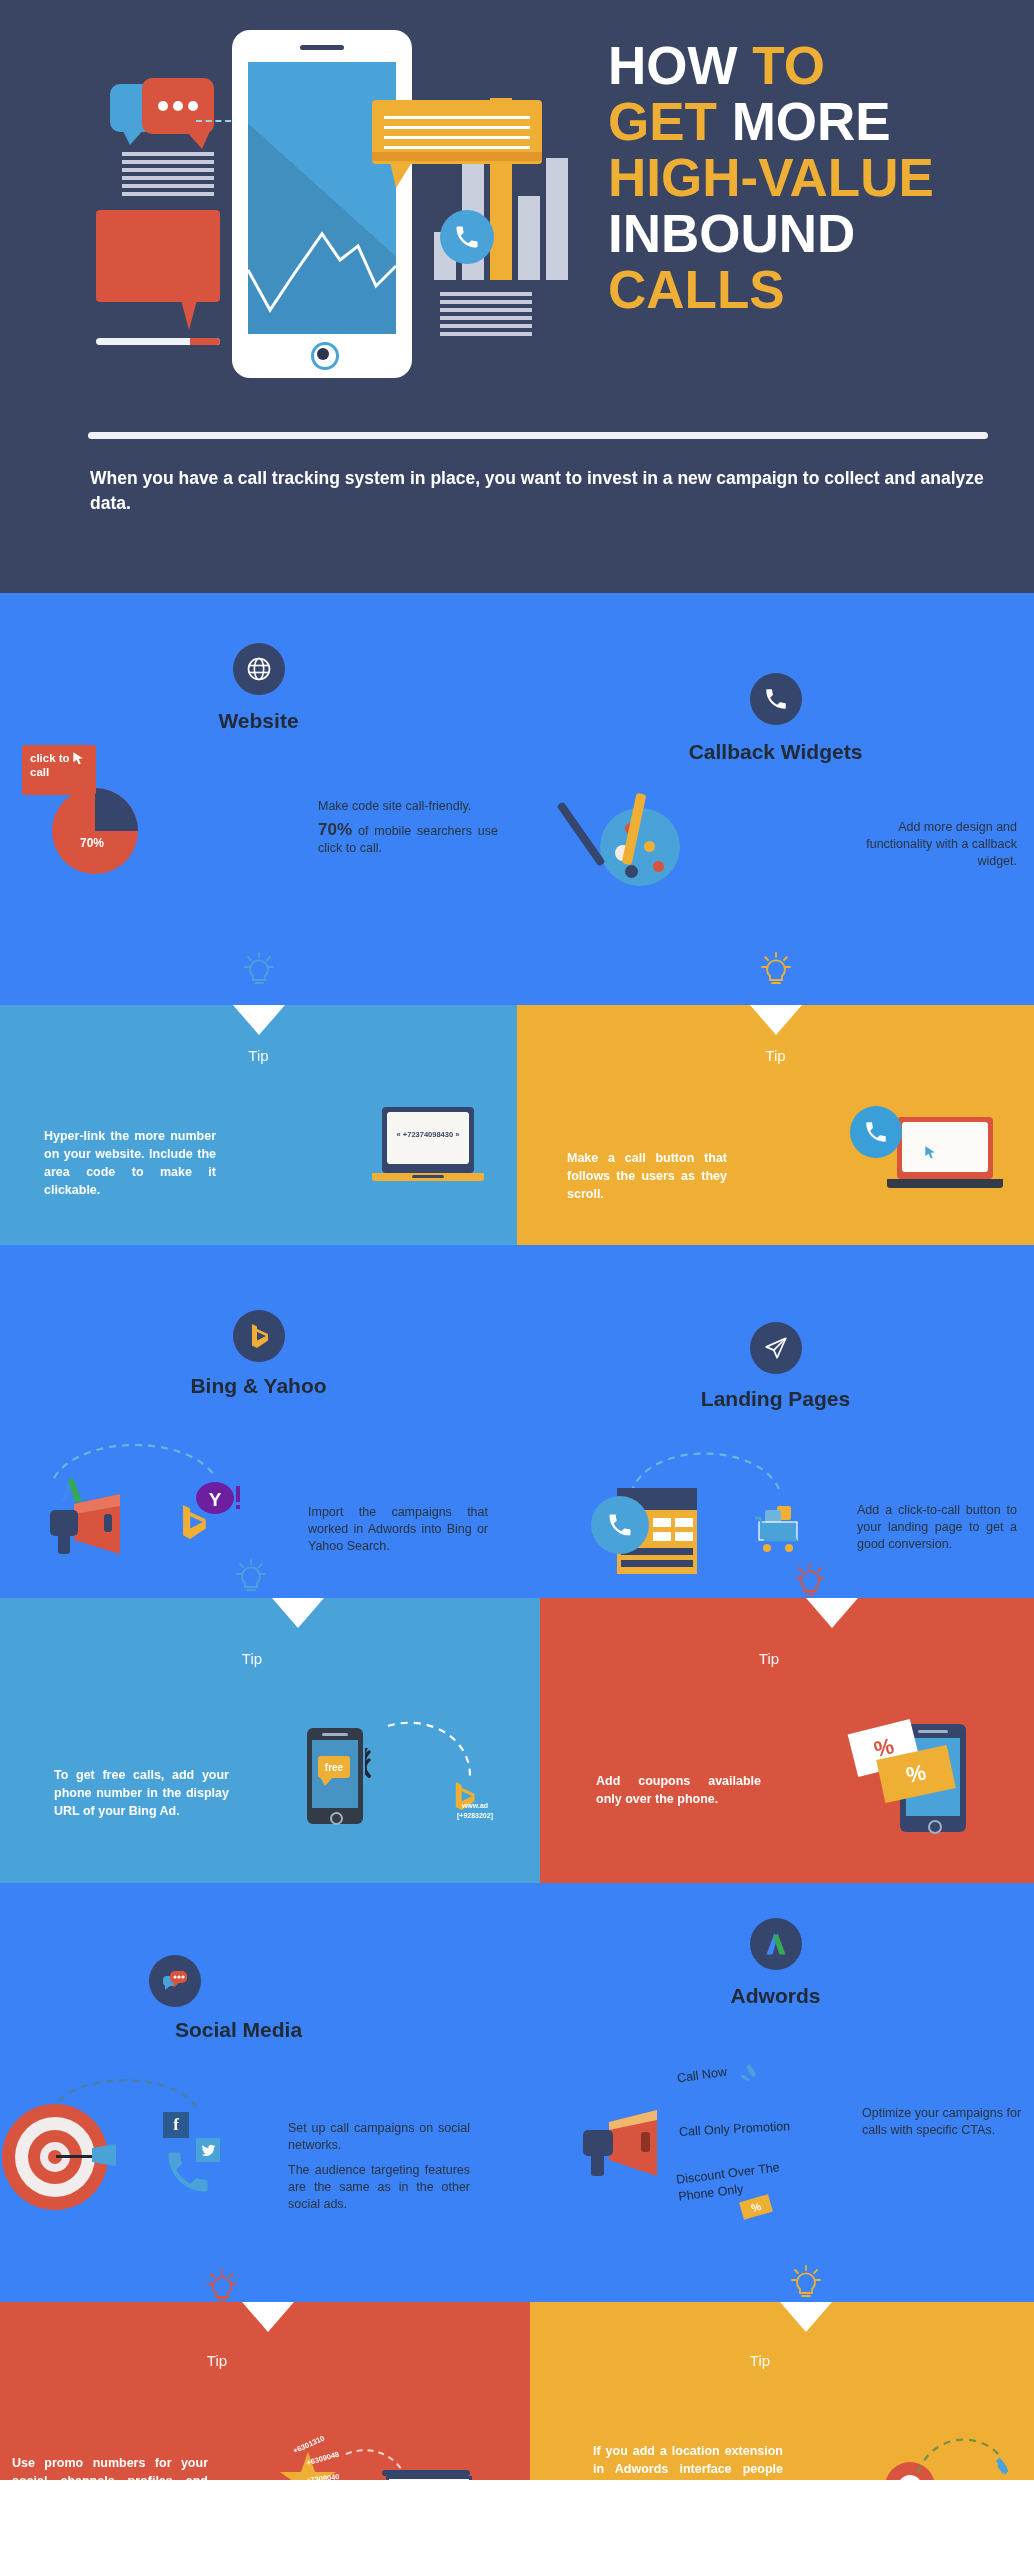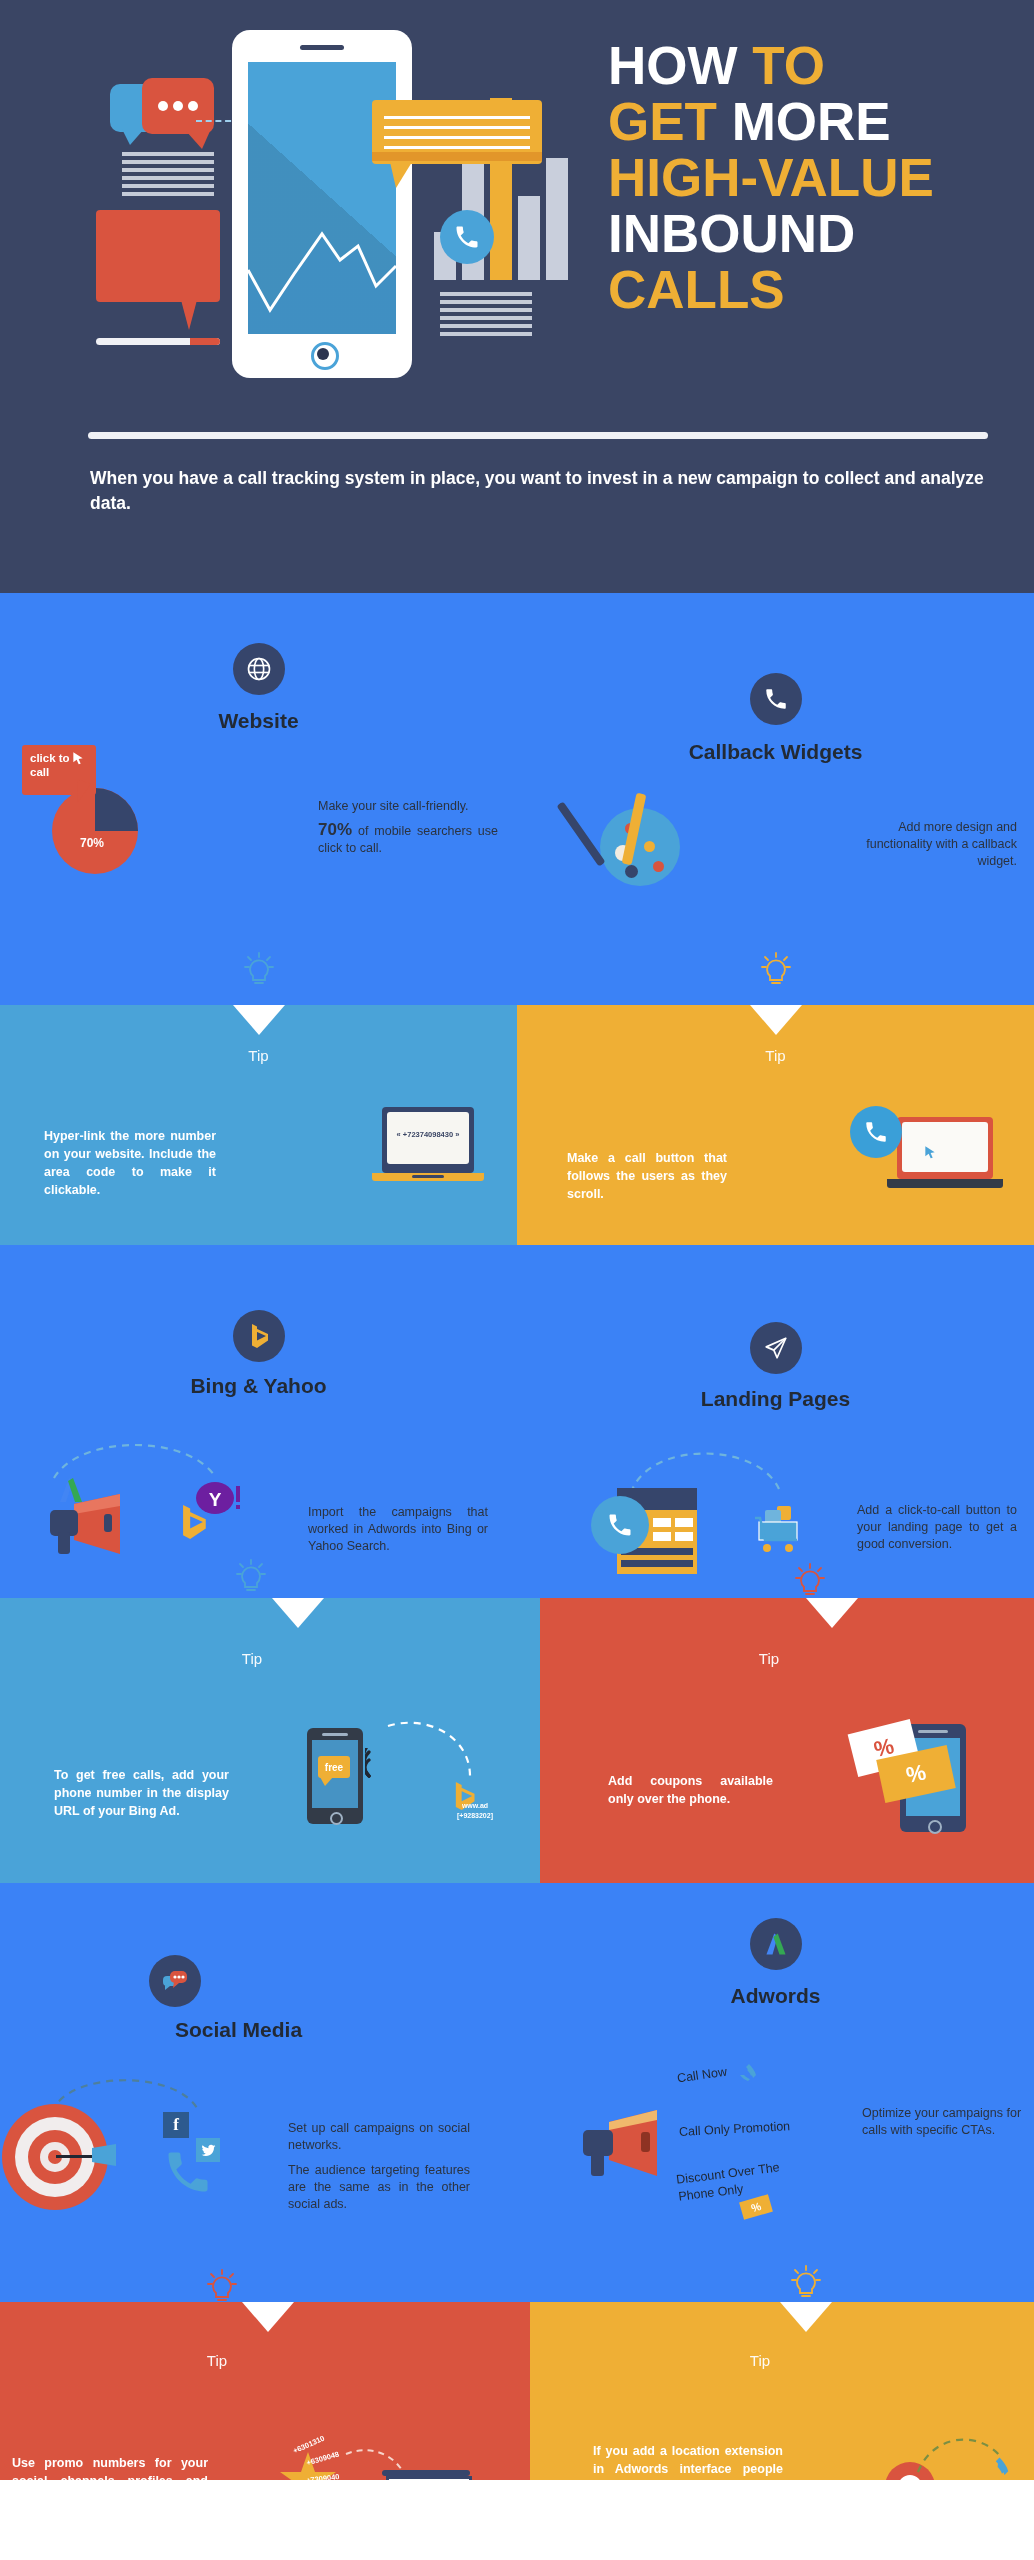--- a/index.html
+++ b/index.html
@@ -167,21 +167,21 @@
 
       <div class="cta-badge" style="left:22px;top:152px;width:58px;height:38px;padding:6px 8px;font-size:11.5px;line-height:14px;">
         <span>click to call</span>
       </div>
       <div class="cta-badge-t" style="left:74px;top:188px;transform:rotate(18deg)"></div>
       <svg style="position:absolute;left:70px;top:158px;width:16px;height:16px" viewBox="0 0 24 24" fill="#fff">
           <path d="M5 2l14 9-6 1 3 7-3 1-3-7-5 4z"></path>
         </svg>
 
       <div class="body-text" style="left:318px;top:205px;width:180px;">
-        <div>Make your site call-friendly.</div>
+        <div>Make code site call-friendly.</div>
         <div style="margin-top:6px"><b>70%</b><span> of mobile searchers use click to call.</span></div>
       </div>
     </div>
 
     <div class="col right">
       <div class="circ-icon" style="top:80px;">
         <svg width="26" height="26" viewBox="0 0 24 24" fill="#fff">
             <path d="M6.6 10.8c1.4 2.8 3.8 5.1 6.6 6.6l2.2-2.2c.3-.3.7-.4 1-.2 1.2.4 2.4.6 3.6.6.6 0 1 .4 1 1V20c0 .6-.4 1-1 1C10.6 21 3 13.4 3 4c0-.6.4-1 1-1h3.5c.6 0 1 .4 1 1 0 1.3.2 2.5.6 3.6.1.4 0 .8-.2 1l-2.3 2.2z"></path>
           </svg>
       </div>
@@ -390,21 +390,21 @@
       </svg>
       <div style="position:absolute;left:444px;top:203px;width:62px;text-align:center;font-size:7px;line-height:10px;color:#fff;font-weight:bold">
         <div>www.ad</div>
           <div>[+9283202]</div>
       </div>
     </div>
 
     <div class="tip" style="left:540px;top:38px;width:494px;height:285px;background:#d9543f;">
       <div class="tip-notch" style="left:266px;margin-left:0"></div>
       <div class="tip-label" style="top:52px;left:-18px">Tip</div>
-      <div class="tip-body" style="left:68px;top:174px;width:165px;">Add coupons available only over the phone.</div>
+      <div class="tip-body" style="left:56px;top:174px;width:165px;">Add coupons available only over the phone.</div>
 
       <div class="sq" style="left:360px;top:126px;width:66px;height:108px;background:#36456b;border-radius:6px"></div>
       <div class="sq" style="left:366px;top:140px;width:54px;height:78px;background:#4aa3d8"></div>
       <div class="sq" style="left:378px;top:132px;width:30px;height:3px;background:#9fb1c4;border-radius:2px"></div>
       <div class="sq" style="left:388px;top:222px;width:10px;height:10px;border-radius:50%;border:2px solid #9fb1c4"></div>
       <div class="sq" style="left:312px;top:128px;width:64px;height:44px;background:#ffffff;transform:rotate(-14deg);display:flex;align-items:center;justify-content:center;color:#d9543f;font-size:22px;font-weight:bold">%</div>
       <div class="sq" style="left:340px;top:154px;width:72px;height:44px;background:#efaf35;transform:rotate(-12deg);display:flex;align-items:center;justify-content:center;color:#fff;font-size:22px;font-weight:bold">%</div>
     </div>
   </div>
 

